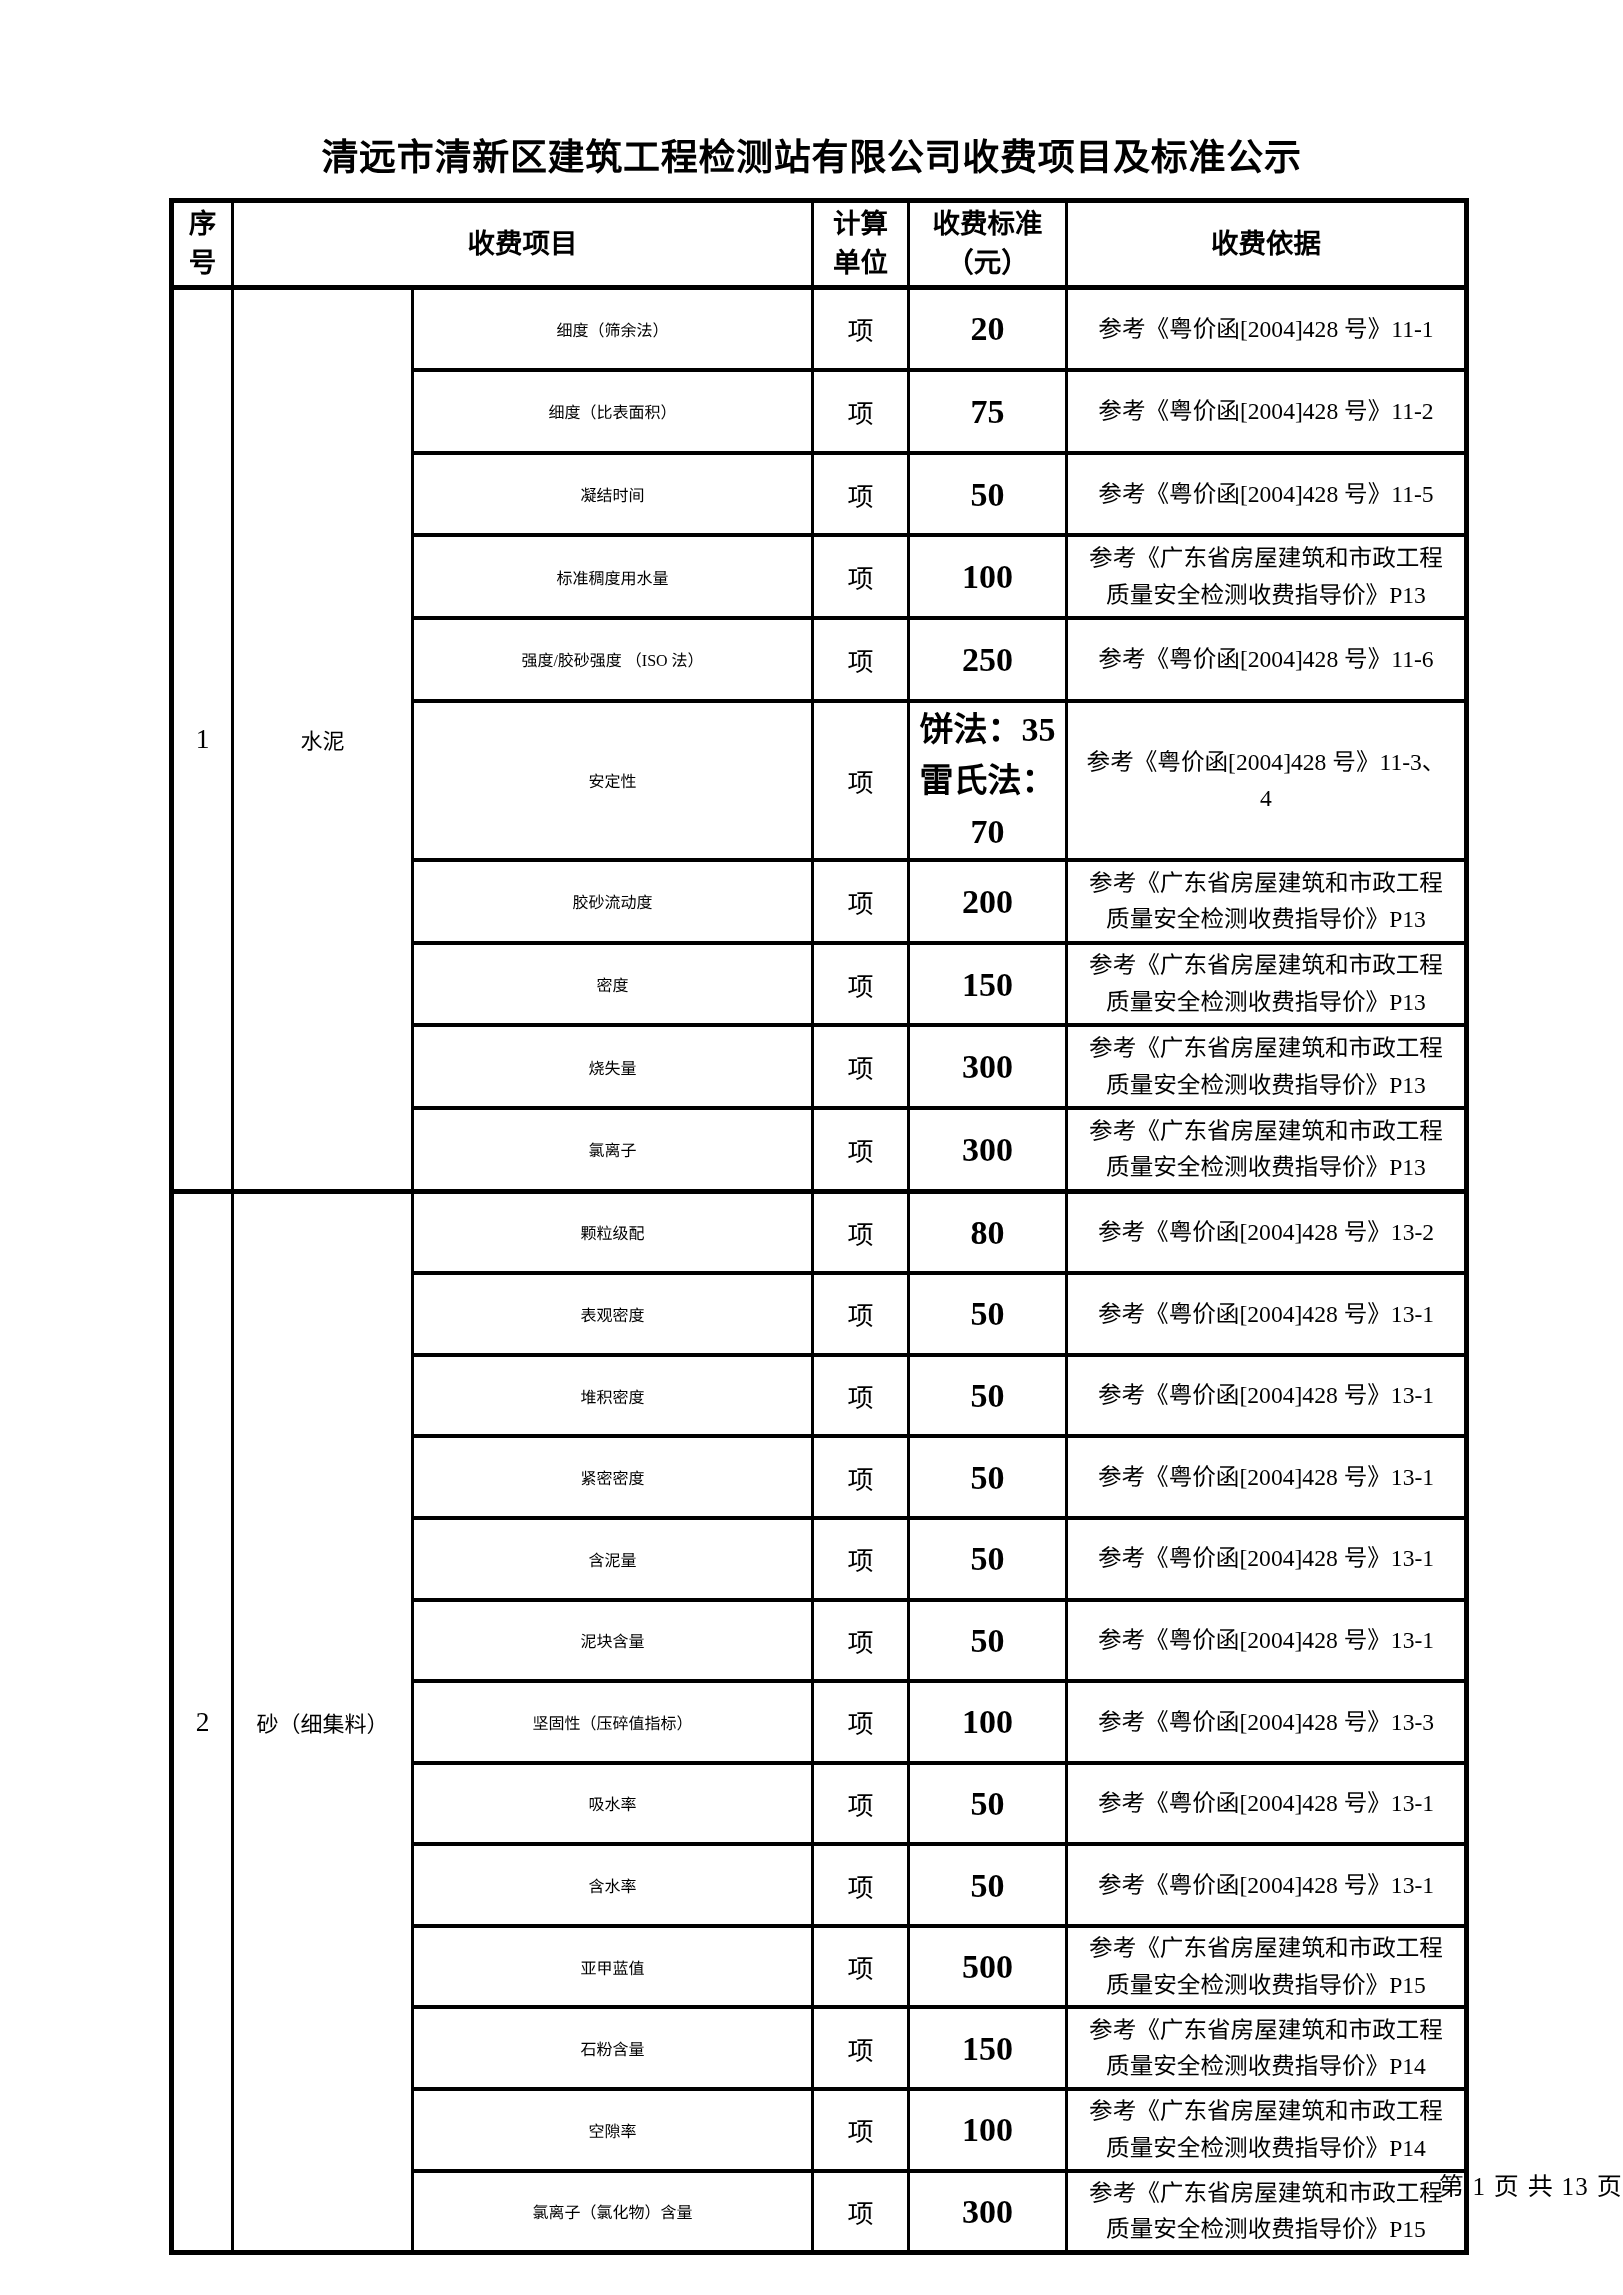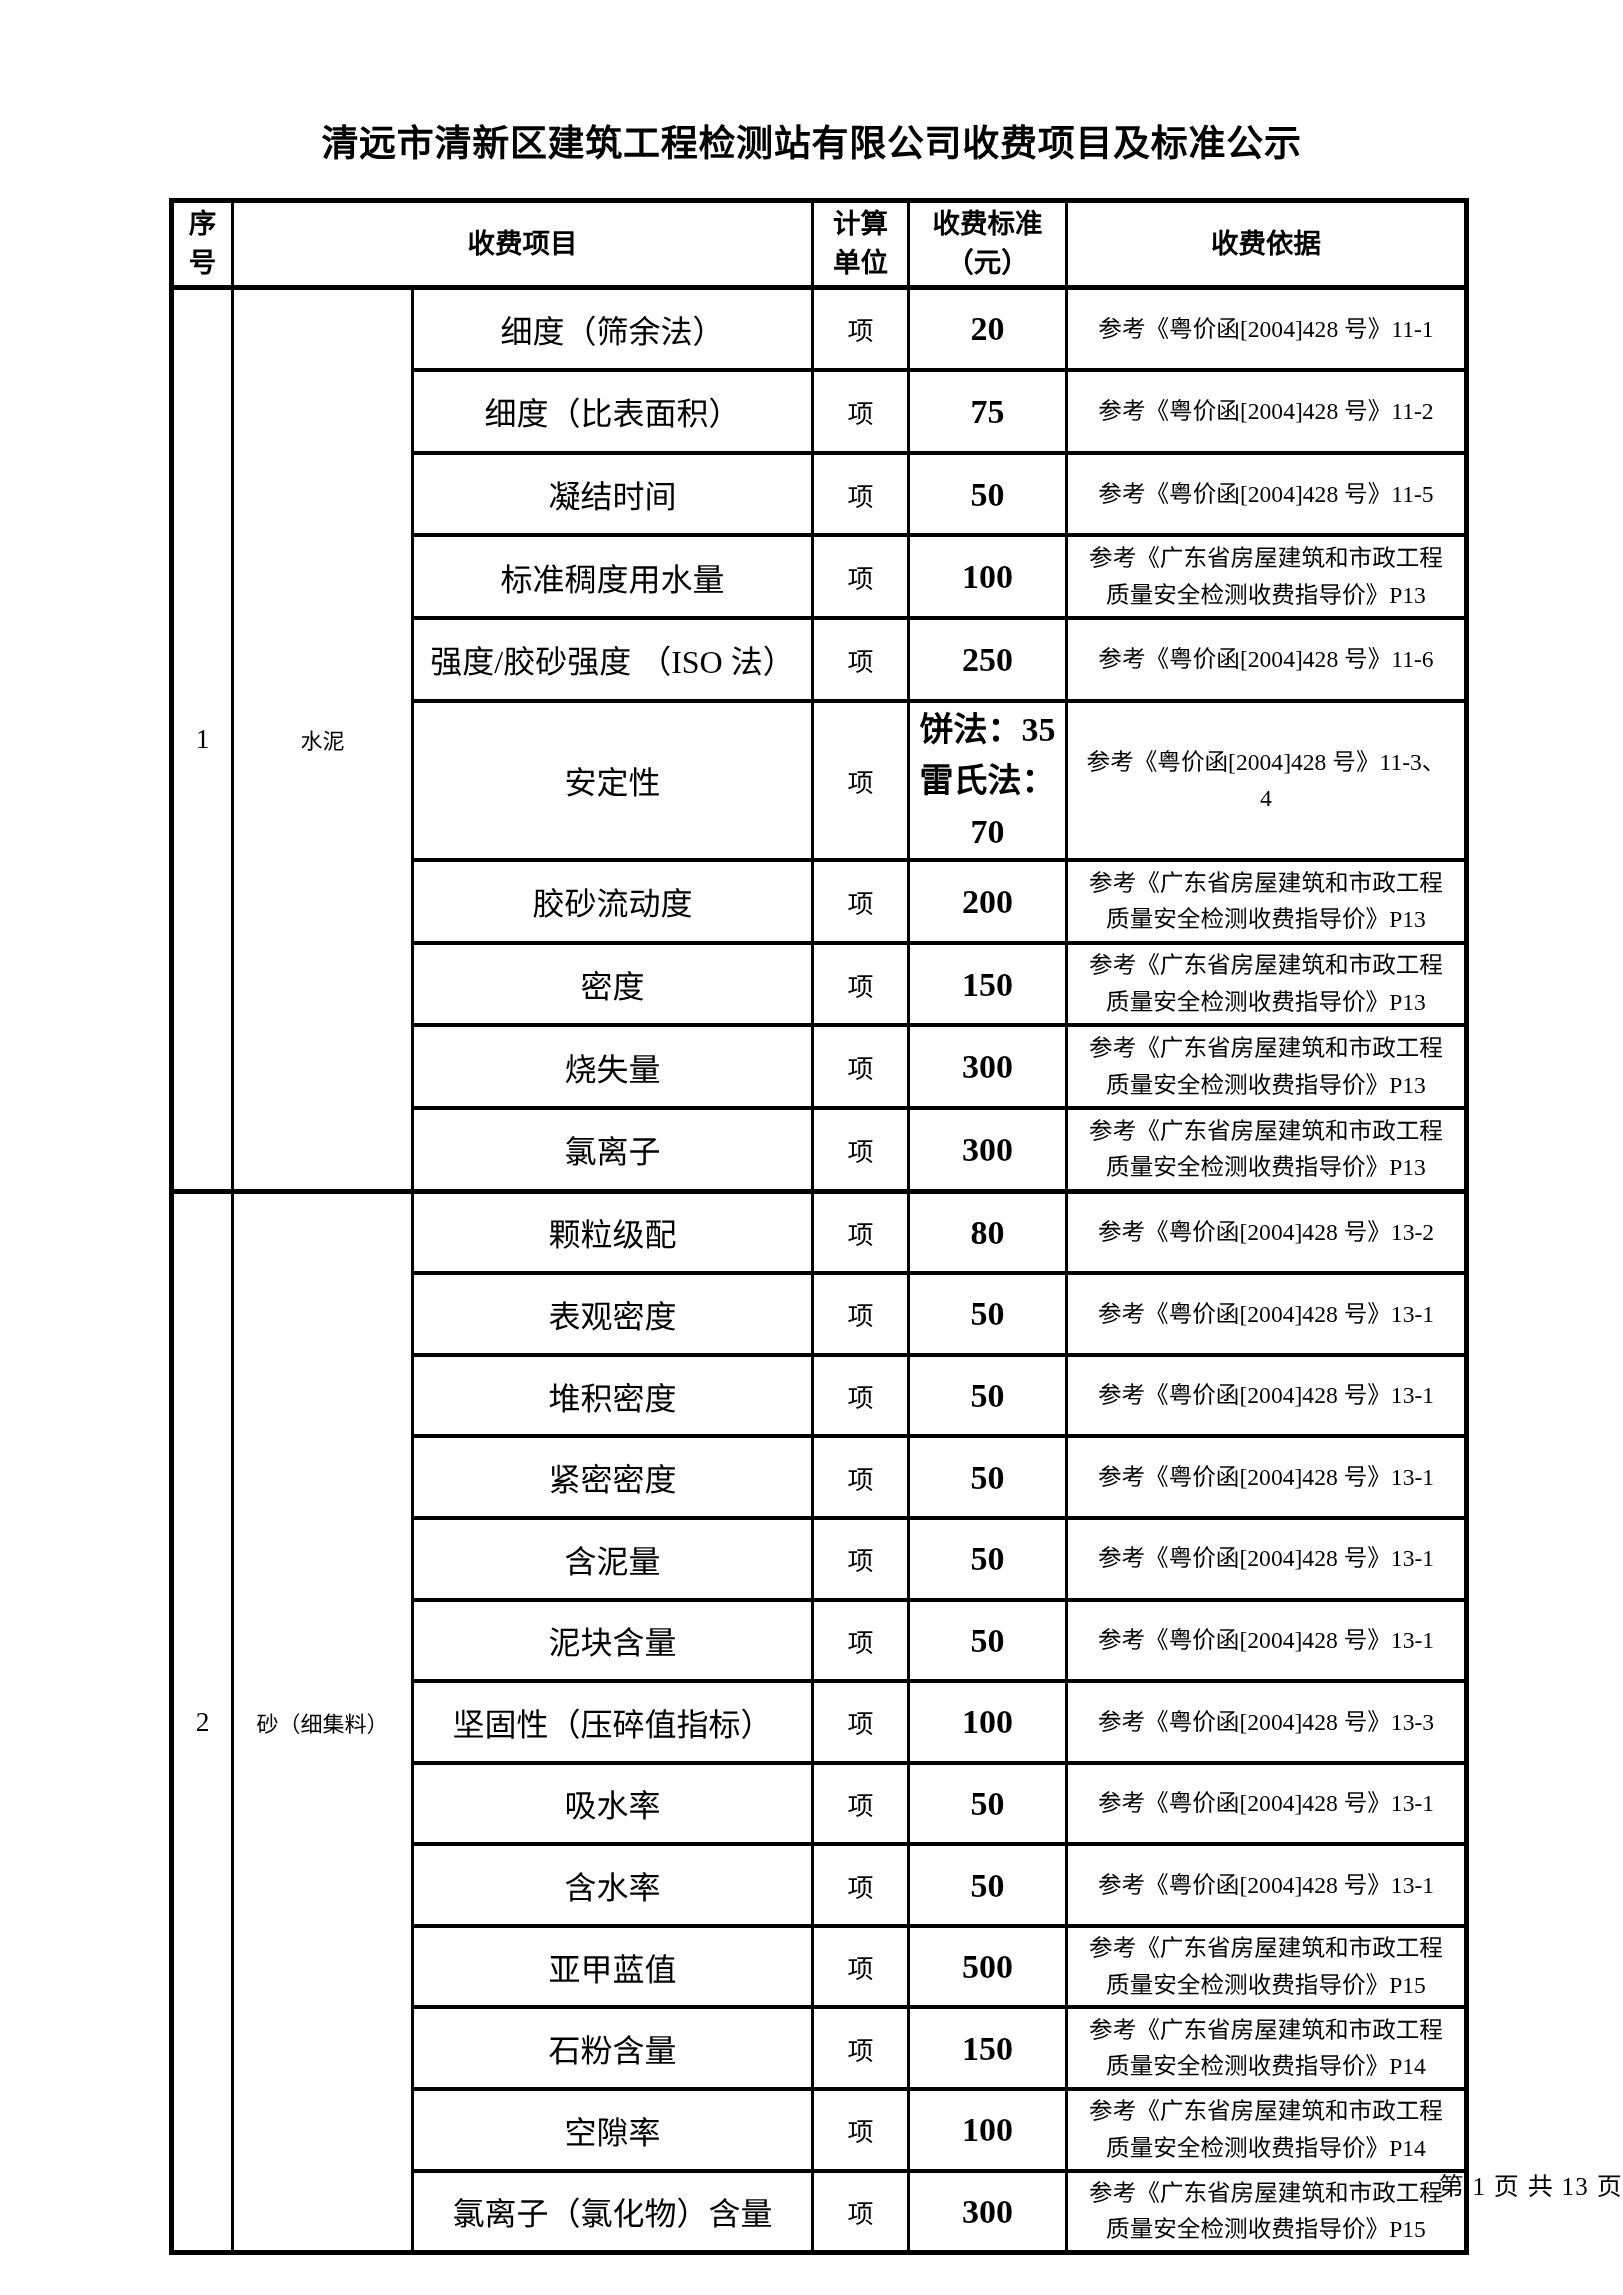--- a/index.html
+++ b/index.html
@@ -12,21 +12,21 @@
     width: 1623px;
     height: 2295px;
     font-family: "Liberation Serif", "DejaVu Serif", serif;
     color: #000000;
   }
   .title {
     position: absolute;
     top: 111px;
     left: 0;
     right: 0;
-    margin: 2px;
+    margin: 16px;
     text-align: center;
     font-family: "Liberation Sans", "DejaVu Sans", sans-serif;
     font-weight: 700;
     font-size: 37px;
     letter-spacing: 0.7px;
     white-space: nowrap;
   }
   table.fee-table {
     position: absolute;
     left: 169px;
@@ -51,21 +51,21 @@
     font-size: 27.5px;
     line-height: 1.4;
     white-space: pre-line;
     border-bottom-width: 5.2px;
   }
   .fee-table tbody tr.s1 > td { height: 76px; }
   .fee-table tbody tr.s2 > td { height: 75px; }
   .fee-table tbody tr.section-start > td { border-top-width: 5.9px; }
   td.no-cell       { font-size: 27.5px; }
   td.category-cell { font-size: 22px; }
-  td.item-cell     { font-size: 32px; }
+  td.item-cell     { font-size: 16px; }
   td.unit-cell     { font-size: 26px; }
   td.fee-cell      { font-size: 34px; white-space: pre-line; line-height: 1.5; font-weight: bold; }
   td.basis-cell    { font-size: 23.6px; white-space: pre-line; line-height: 1.55; padding: 1.3px 7.9px; font-family: Liberation Serif, serif; }
   .footer {
     position: absolute;
     top: 2166px;
     left: 0;
     right: 0;
     text-align: right;
     font-size: 25px;

